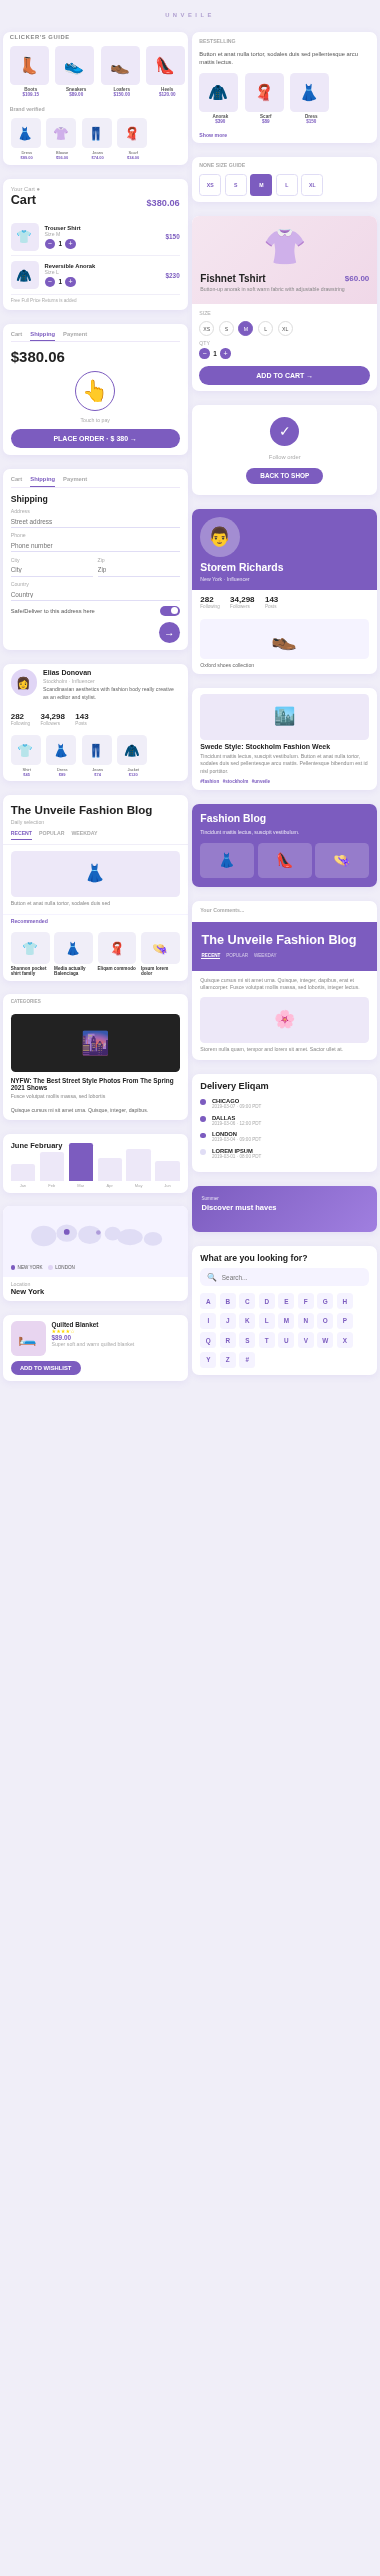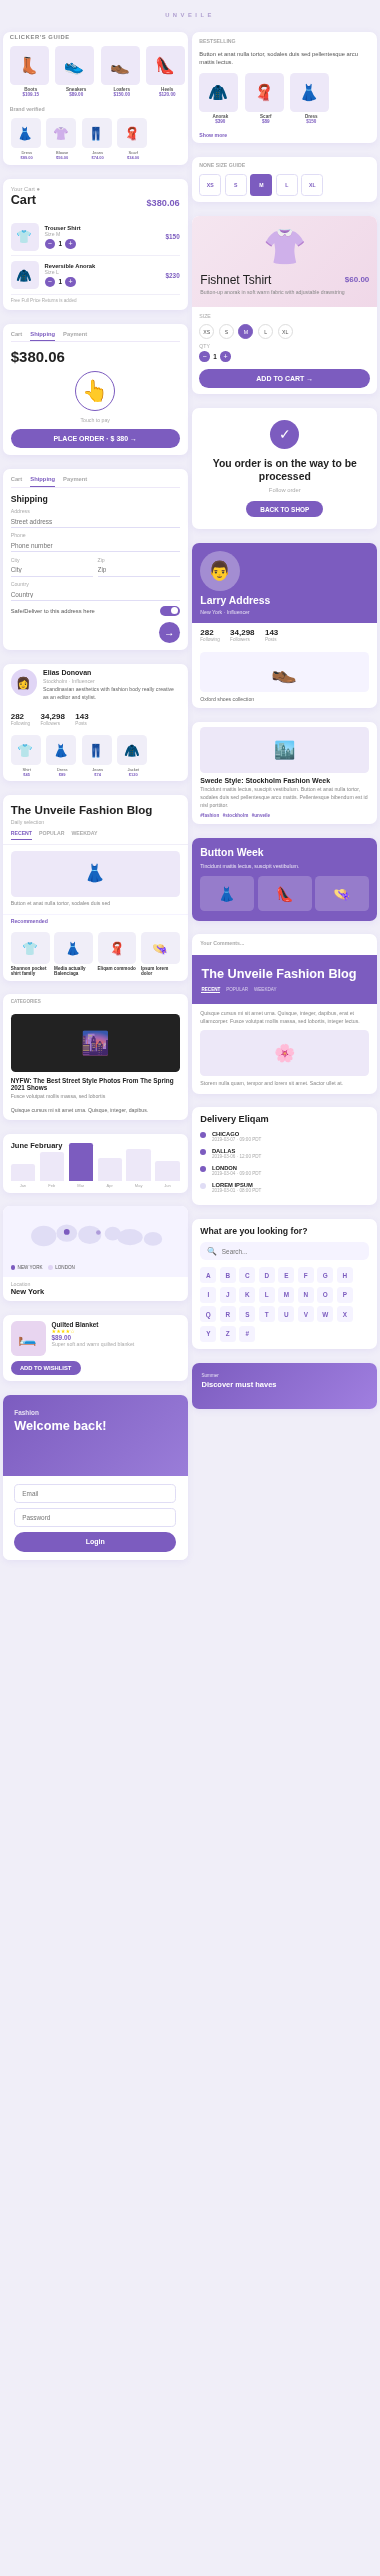--- a/index.html
+++ b/index.html
@@ -294,21 +294,21 @@
       color: white;
     }
     .purple-blog h2 { font-size: 12.7px; font-weight: 700; line-height: 1.2; }
     .purple-blog .tabs { display: flex; gap: 5.8px; margin-top: 4.6px; }
     .purple-blog .tab { font-size: 4.6px; color: rgba(255,255,255,0.7); cursor: pointer; }
     .purple-blog .tab.active { color: white; font-weight: 700; border-bottom: 0.6px solid white; }
 
     
     .fishnet-detail { background: linear-gradient(135deg, #f5e6f0 0%, #f0d8e8 100%); padding: 11.6px 8px; text-align: center; }
     .fishnet-img { font-size: 35px; margin-bottom: 4.6px; }
-    .fishnet-name { font-size: 12px; font-weight: 400; color: #222; }
+    .fishnet-name { font-size: 10px; font-weight: 700; color: #222; }
     .fishnet-price { font-size: 8px; font-weight: 700; color: #7c5cbf; }
 
     
     .influencer-card {
       background: #7c5cbf;
       padding: 8px;
       color: white;
       position: relative;
     }
     .influencer-name { font-size: 10.4px; font-weight: 700; line-height: 1.2; }
@@ -668,31 +668,20 @@
           <div class="stars">★★★★☆</div>
           <div class="quilted-price">$89.00</div>
           <div class="quilted-desc">Super soft and warm quilted blanket</div>
         </div>
       </div>
       <div style="padding:0 8px 5.8px;">
         <button class="purple-btn" style="font-size:5.8px;padding:4px 9.2px;">ADD TO WISHLIST</button>
       </div>
     </div>
 
-    <div class="screen">
-      <div class="login-screen">
-        <div style="font-size:6.4px;font-weight:600;opacity:0.8;margin-bottom:3.5px;">Fashion</div>
-        <h2>Welcome back!</h2>
-      </div>
-      <div class="login-form">
-        <input class="login-field" type="email" placeholder="Email" style="">
-        <input class="login-field" type="password" placeholder="Password" style="">
-        <button class="login-btn">Login</button>
-      </div>
-    </div>
 
   </div>
 
   <div class="col" style="display:flex;flex-direction:column;gap:4.6px;">
 
     <div class="screen">
       <div style="padding:5.8px 7px;font-size:5.2px;color:#aaa;font-weight:600;">BESTSELLING</div>
       <div style="padding:0 7px;font-size:5.8px;color:#555;line-height:1.5;">Button et anat nulla tortor, sodales duis sed pellentesque arcu mattis lectus.</div>
       <div class="product-grid">
         <div class="product-card">
@@ -749,30 +738,29 @@
           <span class="qty-val">1</span>
           <button class="qty-btn">+</button>
         </div>
         <button class="add-cart-btn">ADD TO CART →</button>
       </div>
     </div>
 
     <div class="screen">
       <div class="order-confirmed">
         <div class="check">✓</div>
-        <h2>You order is on the way to be processed</h2>
         <p>Follow order</p>
         <div class="track-btn">BACK TO SHOP</div>
       </div>
     </div>
 
     <div class="screen">
       <div class="influencer-card">
         <div class="influencer-img">👨</div>
-        <div class="influencer-name">Larry Address</div>
+        <div class="influencer-name">Storem Richards</div>
         <div class="influencer-meta">New York · Influencer</div>
       </div>
       <div class="stats-row">
         <div>
             <div class="stat-val">282</div>
             <div class="stat-label">Following</div>
           </div>
         <div>
             <div class="stat-val">34,298</div>
             <div class="stat-label">Followers</div>
@@ -797,21 +785,21 @@
         <div class="stockholm-tags">
           <span class="stockholm-tag">#fashion</span>
           <span class="stockholm-tag">#stockholm</span>
           <span class="stockholm-tag">#unveile</span>
         </div>
       </div>
     </div>
 
     <div class="screen">
       <div class="fashion-week">
-        <h2>Button Week</h2>
+        <h2>Fashion Blog</h2>
         <p>Tincidunt mattis lectus, suscipit vestibulum.</p>
         <div class="fashion-imgs">
           <div class="fashion-img">👗</div>
           <div class="fashion-img">👠</div>
           <div class="fashion-img">👒</div>
         </div>
       </div>
     </div>
 
     <div class="screen">
@@ -869,20 +857,27 @@
           <div class="delivery-item">
             <div>
                 <div class="delivery-dot empty"></div>
               </div>
             <div>
               <div class="delivery-location">LOREM IPSUM</div>
               <div class="delivery-date">2019-03-01 · 08:00 PDT</div>
             </div>
           </div>
         </div>
+      </div>
+    </div>
+
+    <div class="screen">
+      <div class="s1-hero" style="min-height:46px;">
+        <div style="font-size:4.6px;opacity:0.8;margin-bottom:1.7px;">Summer</div>
+        <h2 style="font-size:7.5px;">Discover must haves</h2>
       </div>
     </div>
 
     <div class="screen">
       <div class="search-screen">
         <div class="search-title">What are you looking for?</div>
         <div class="search-bar">
           <span class="search-icon">🔍</span>
           <input class="search-input" placeholder="Search..." style="">
         </div>
@@ -912,24 +907,17 @@
             <div class="alpha-item">V</div>
             <div class="alpha-item">W</div>
             <div class="alpha-item">X</div>
             <div class="alpha-item">Y</div>
             <div class="alpha-item">Z</div>
             <div class="alpha-item">#</div>
           </div>
       </div>
     </div>
 
-    <div class="screen">
-      <div class="s1-hero" style="min-height:46px;">
-        <div style="font-size:4.6px;opacity:0.8;margin-bottom:1.7px;">Summer</div>
-        <h2 style="font-size:7.5px;">Discover must haves</h2>
-      </div>
-    </div>
-
   </div>
 </div>
 
 <div class="spacer"></div>
 
 
 </body></html>

